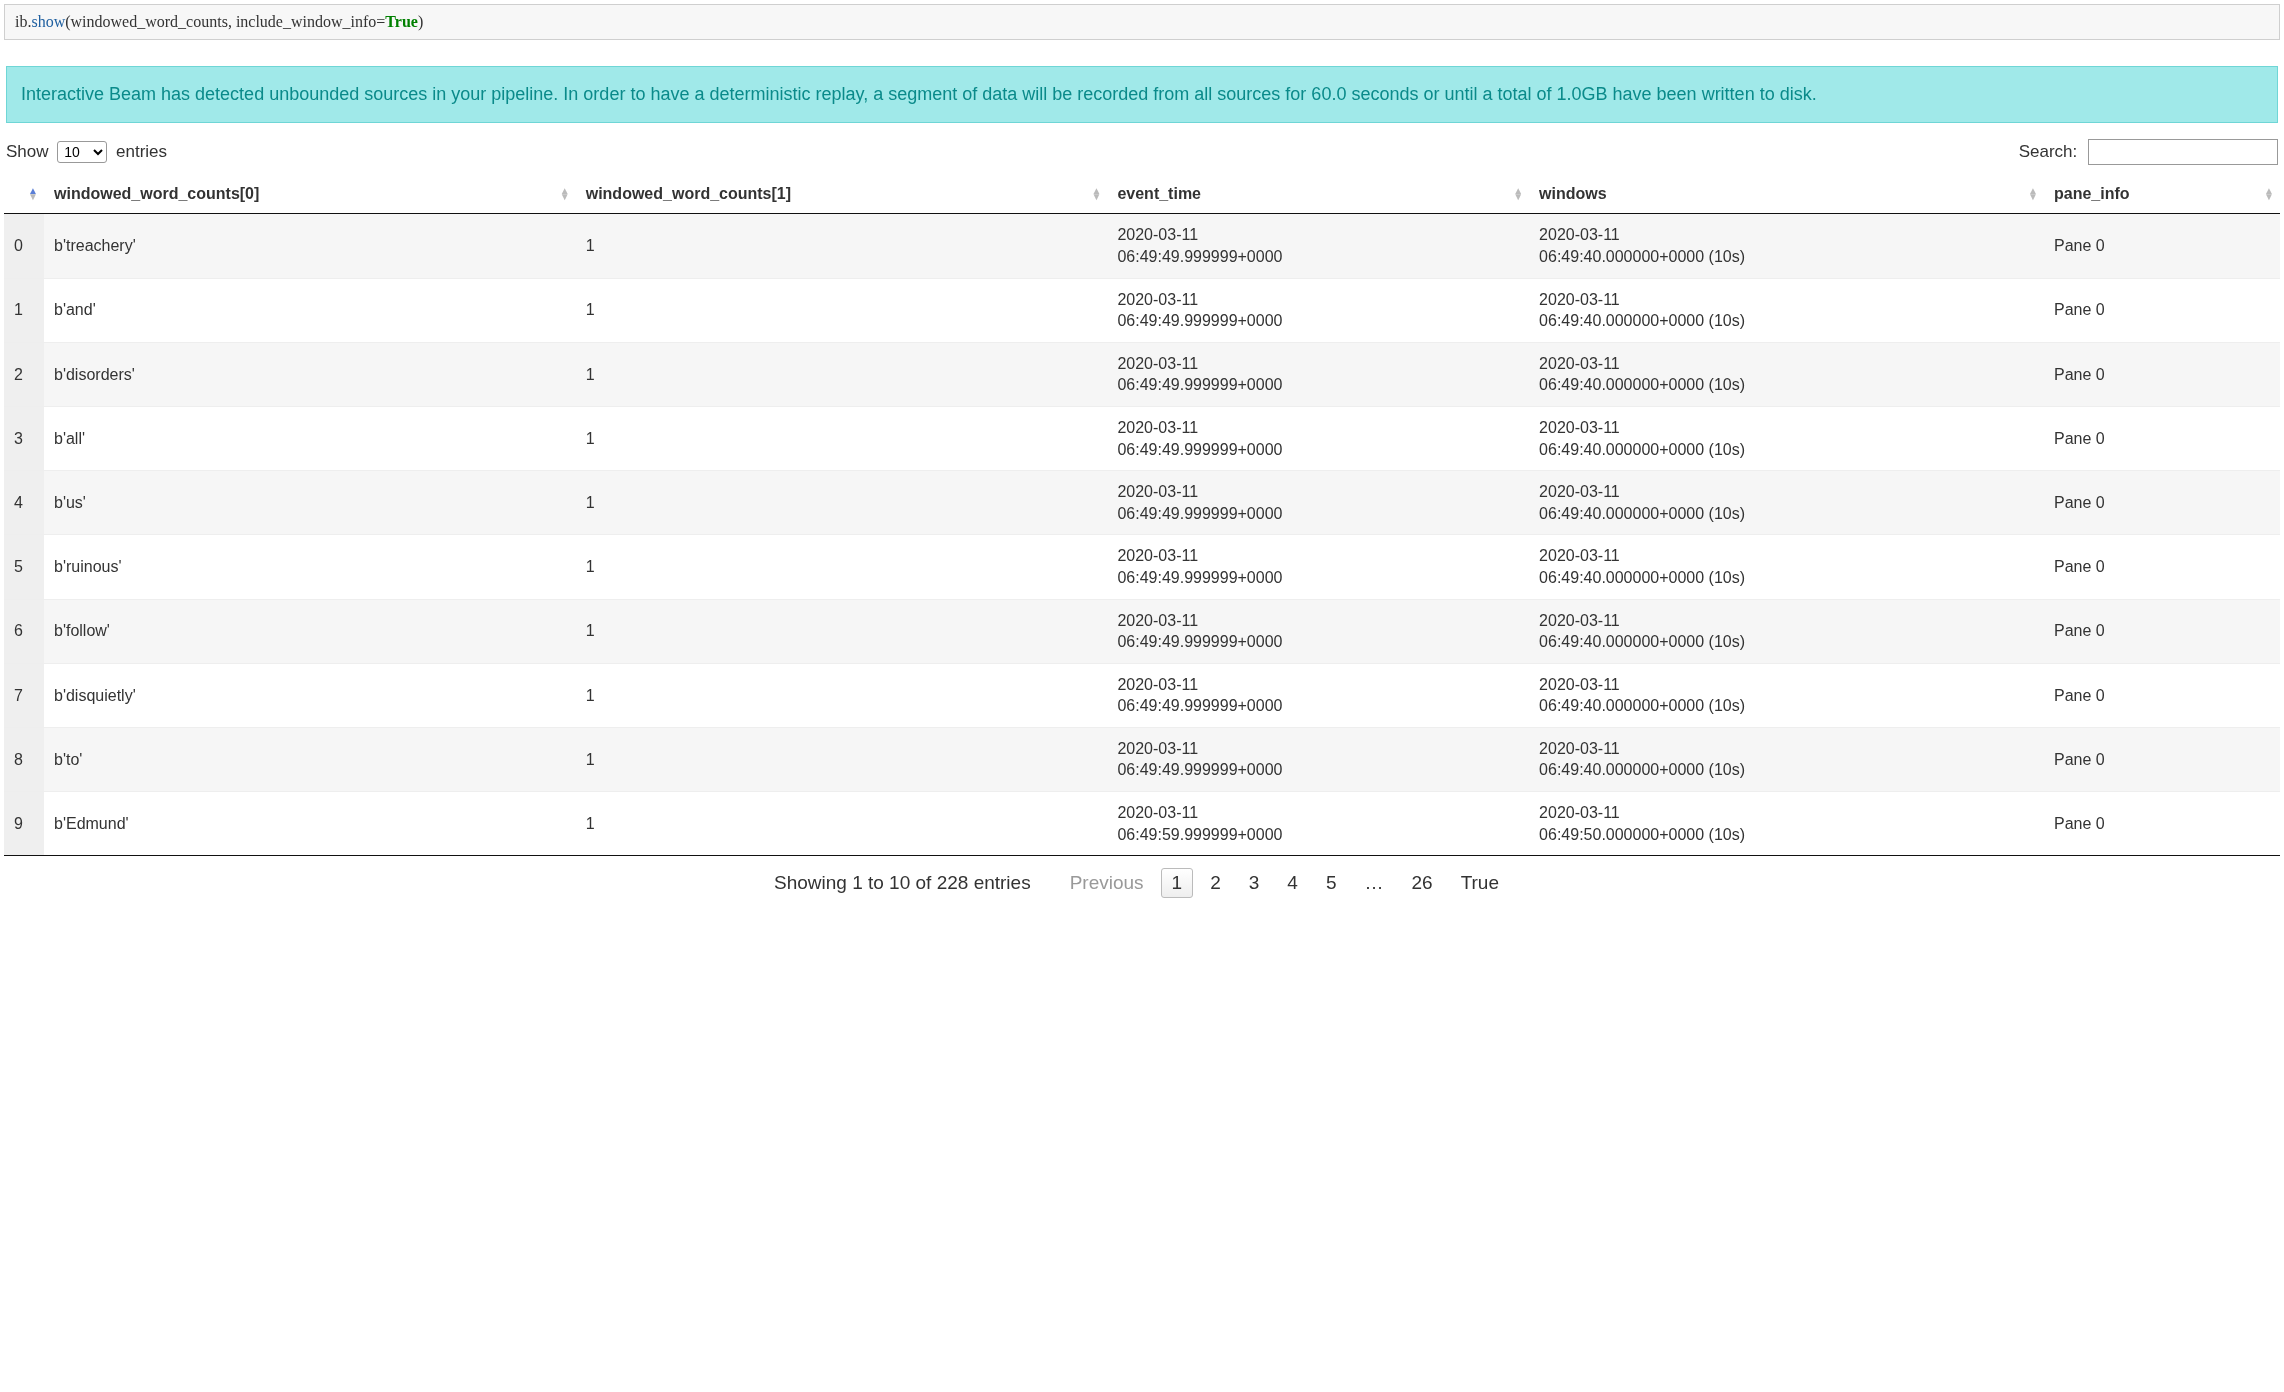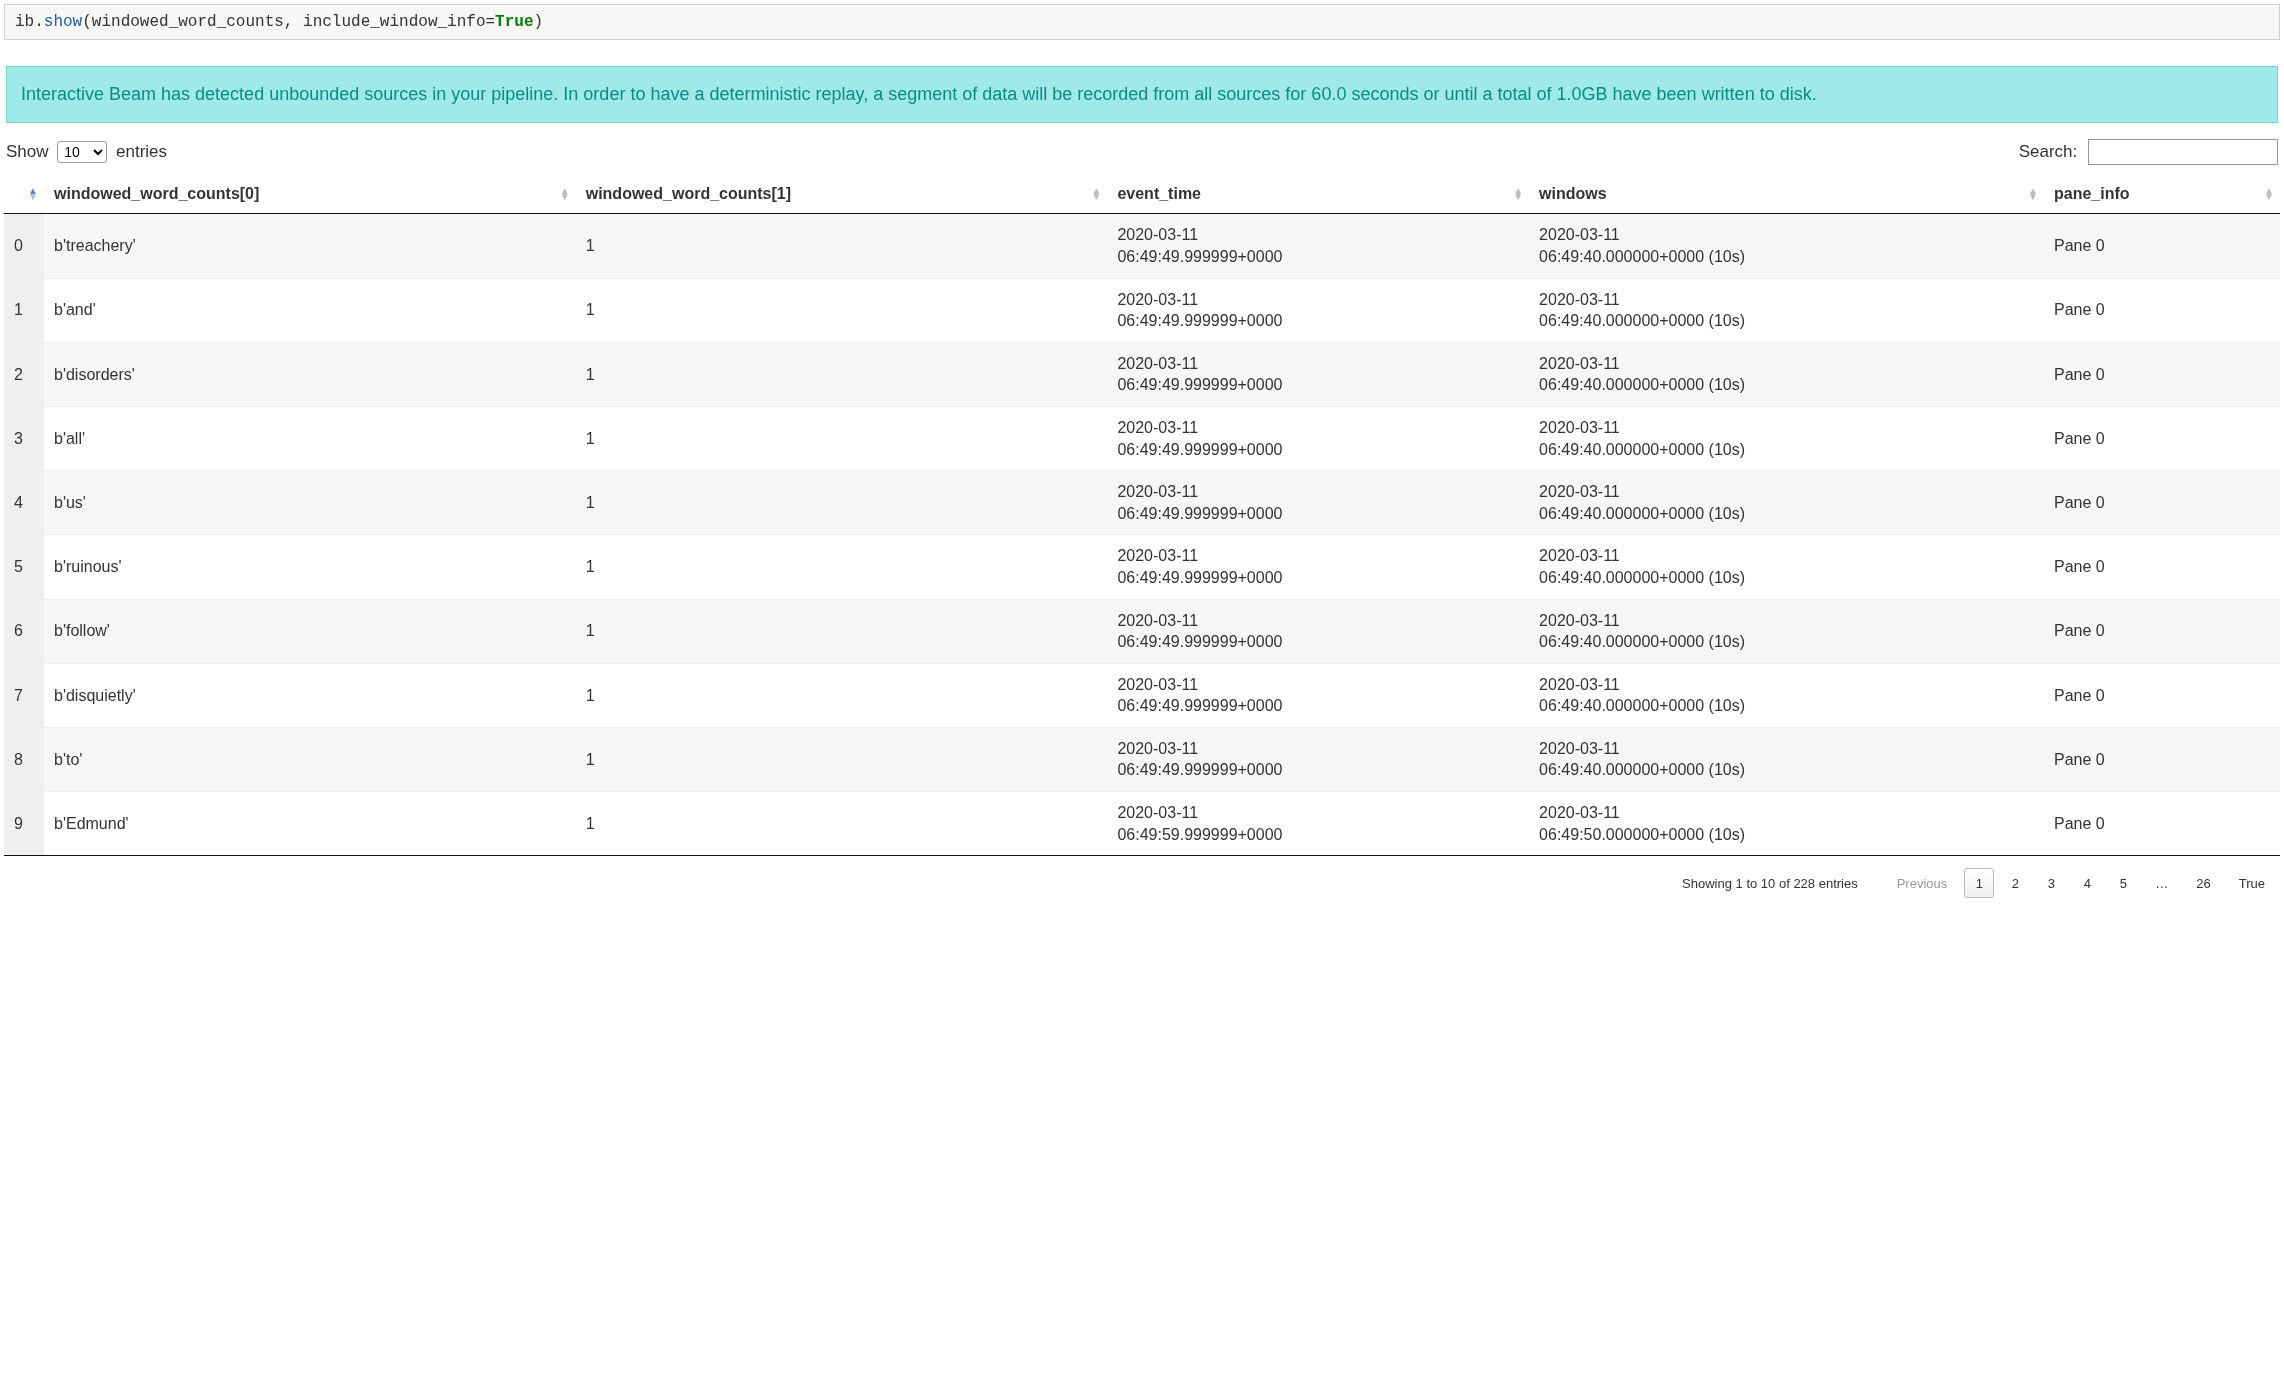--- a/index.html
+++ b/index.html
@@ -8,21 +8,21 @@
       font-size: 16px;
       color: #333;
       background: #fff;
       padding: 4px;
     }
 
     .code-cell {
       background: #f7f7f7;
       border: 1px solid #cfcfcf;
       padding: 6px 10px;
-      font-family: Liberation Mono, monospace;
+      font-family: Liberation Serif, serif;
       font-size: 16px;
       color: #333;
       line-height: 1.4;
     }
     .code-cell .tok-func { color: #2060a0; }
     .code-cell .tok-bool { color: #008000; font-weight: bold; }
 
     .info-banner {
       margin: 26px 2px 10px 2px;
       background: #a0e9e9;
@@ -97,24 +97,24 @@
     }
     table.dataTable tbody td.idx-cell {
       background: #efefef;
       width: 40px;
     }
     table.dataTable tbody tr:last-child td { border-bottom: 1px solid #111; }
     .two-line { white-space: pre-line; }
 
     .dt-bottom {
       display: flex;
-      justify-content: flex-end;
+      justify-content: center;
       align-items: center;
       padding: 12px 4px 6px 4px;
-      font-size: 13px;
+      font-size: 19px;
       gap: 28px;
     }
     .paginate {
       display: flex;
       align-items: center;
       gap: 6px;
     }
     .paginate a, .paginate span.ellipsis {
       display: inline-flex;
       align-items: center;

